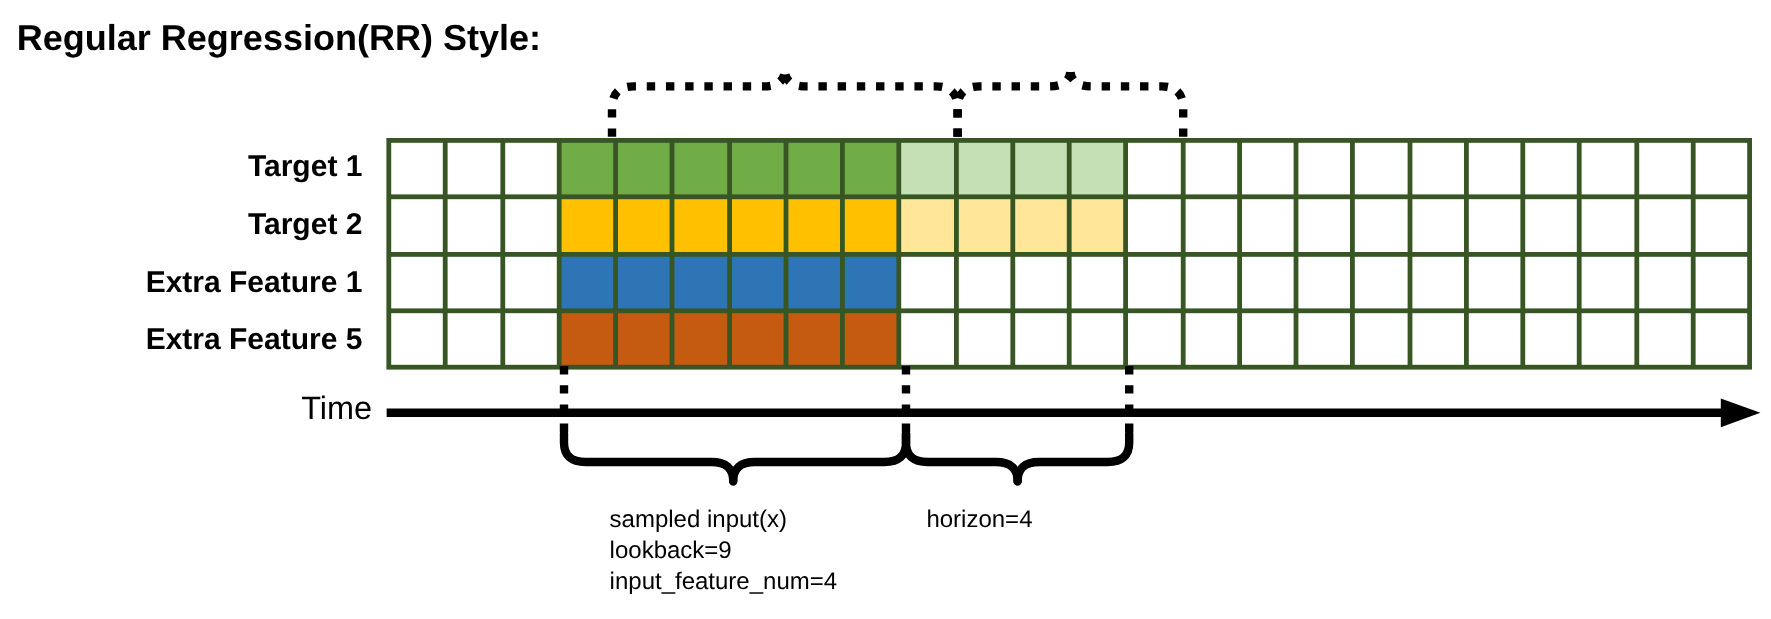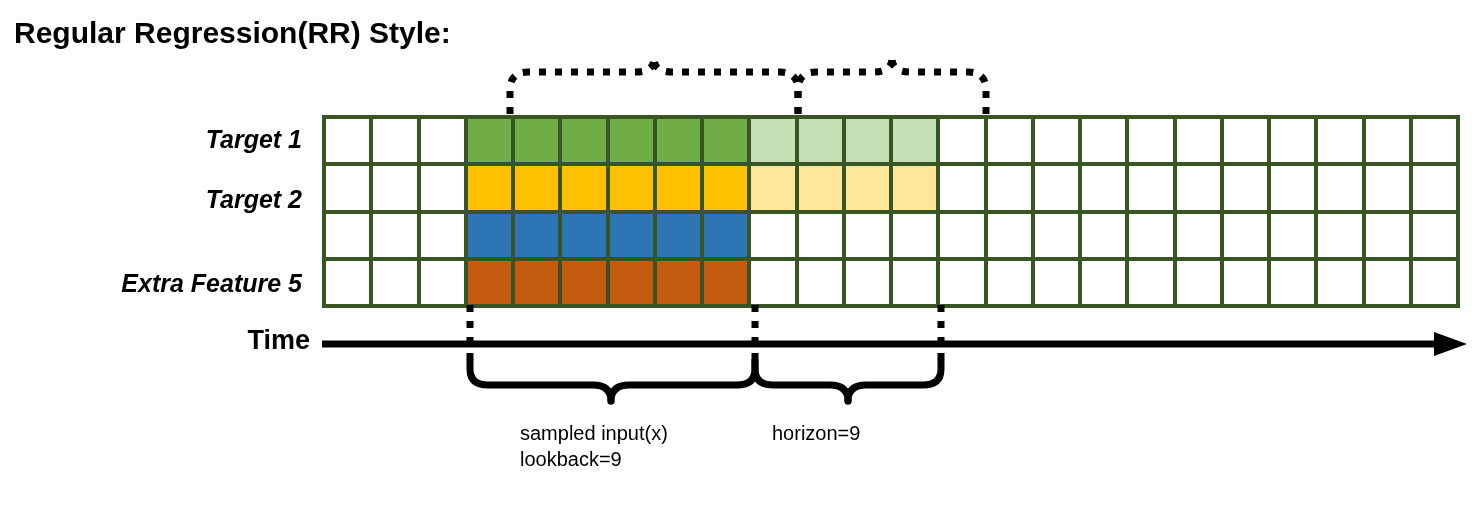--- a/index.html
+++ b/index.html
@@ -52,21 +52,20 @@
   }
   .row-label-slot {
     position: absolute;
     right: 10px;
     height: 48px;
     line-height: 48px;
     font-size: 25px;
     font-weight: 700;
     color: #000;
     white-space: nowrap;
-    font-style: italic;
   }
 
   
   #grid {
     position: absolute;
     left: 322px;
     top: 115px;
     width: 1138px;
     height: 193px;
     background: #375623;
@@ -80,21 +79,21 @@
   .cell { background: #ffffff; }
 
   
   #time-label {
     position: absolute;
     left: 150px;
     top: 325px;
     width: 160px;
     text-align: right;
     font-size: 27px;
-    font-weight: 700;
+    font-weight: 400;
     color: #000;
   }
   #time-axis {
     position: absolute;
     left: 322px;
     top: 330px;
     width: 1150px;
     height: 30px;
   }
 
@@ -117,21 +116,21 @@
 
   
   .caption {
     position: absolute;
     font-size: 20px;
     font-weight: 400;
     color: #000000;
     line-height: 26px;
     white-space: nowrap;
   }
-  #caption-input  { left: 520px; top: 420px; }
+  #caption-input  { left: 508px; top: 420px; }
   #caption-output { left: 772px; top: 420px; }
   .caption-line { display: block; }
 </style>
 </head>
 <body>
 
 <div id="stage">
 
   <div class="title">Regular Regression(RR) Style:</div>
 
@@ -142,21 +141,22 @@
       <path d="M510,86 L510,62 Q510,44 528,44 L636,44 Q654,44 654,30"></path>
       <path d="M798,86 L798,62 Q798,44 780,44 L672,44 Q654,44 654,30"></path>
 
       <path d="M798,86 L798,62 Q798,44 816,44 L874,44 Q892,44 892,30"></path>
       <path d="M986,86 L986,62 Q986,44 968,44 L910,44 Q892,44 892,30"></path>
     </g>
   </svg>
 
   <div id="row-labels">
     <div class="row-label-slot" style="top:0px">Target 1</div>
-    <div class="row-label-slot" style="top:60px">Target 2</div>
+    <div class="row-label-slot" style="top:48px">Target 2</div>
+    <div class="row-label-slot" style="top:96px">Extra Feature 1</div>
     <div class="row-label-slot" style="top:144px">Extra Feature 5</div>
   </div>
 
   <div id="grid">
       <div class="cell" style="background: rgb(255, 255, 255);"></div>
       <div class="cell" style="background: rgb(255, 255, 255);"></div>
       <div class="cell" style="background: rgb(255, 255, 255);"></div>
       <div class="cell" style="background: rgb(112, 173, 71);"></div>
       <div class="cell" style="background: rgb(112, 173, 71);"></div>
       <div class="cell" style="background: rgb(112, 173, 71);"></div>
@@ -271,18 +271,19 @@
       <path d="M755,56 L755,64 Q755,80 737,80 L629,80 Q611,80 611,96"></path>
 
       <path d="M755,56 L755,64 Q755,80 773,80 L830,80 Q848,80 848,96"></path>
       <path d="M941,56 L941,64 Q941,80 923,80 L866,80 Q848,80 848,96"></path>
     </g>
   </svg>
 
   <div class="caption" id="caption-input">
     <span class="caption-line">sampled input(x)</span>
     <span class="caption-line">lookback=9</span>
+    <span class="caption-line">input_feature_num=4</span>
   </div>
   <div class="caption" id="caption-output">
-    <span class="caption-line">horizon=9</span>
+    <span class="caption-line">horizon=4</span>
   </div>
 
 </div>
 
 </body></html>

